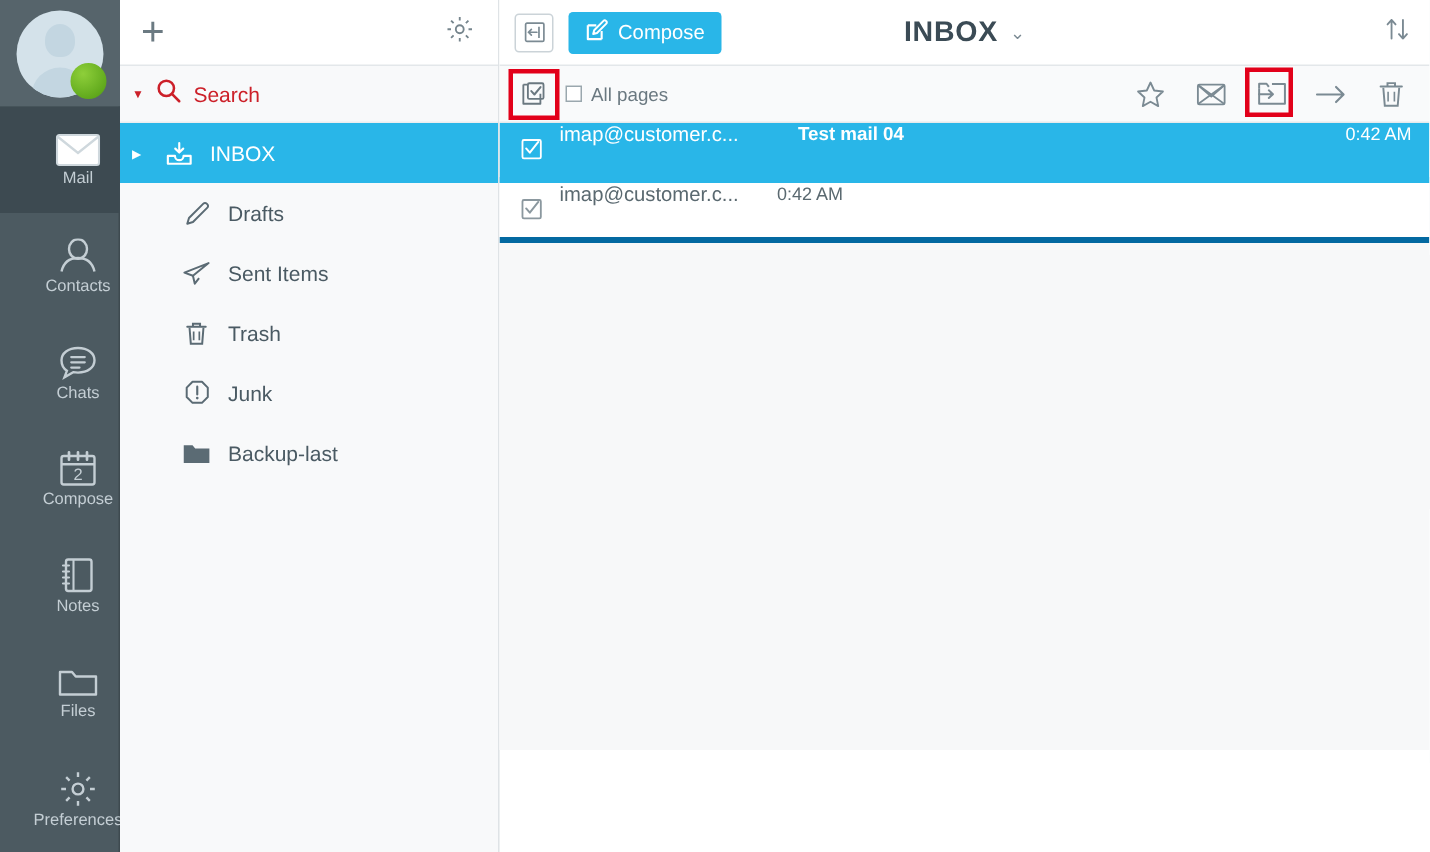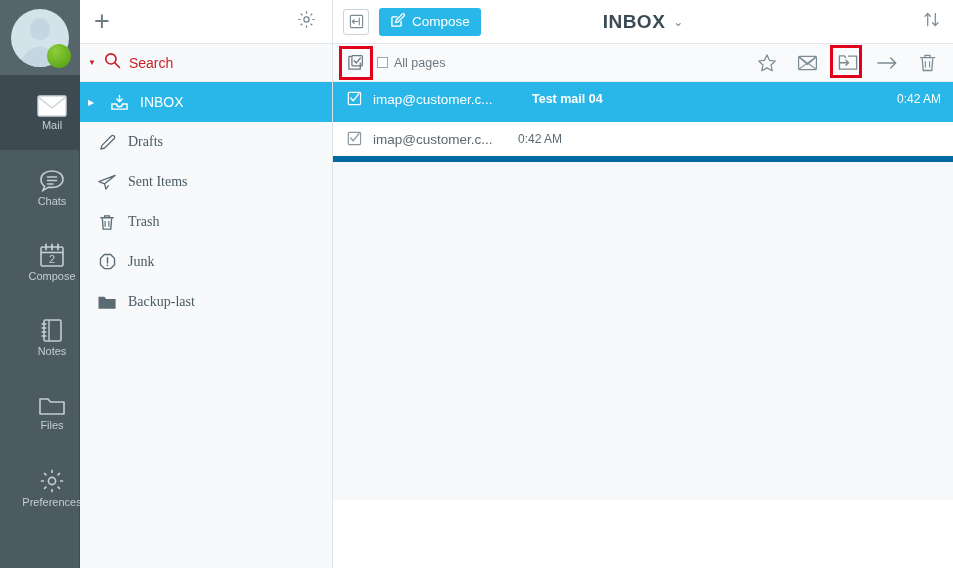--- a/index.html
+++ b/index.html
@@ -80,21 +80,21 @@
   .search-row .caret { font-size: 8px; color:#cc2029; }
   .search-row .txt { font-size: 14px; color:#cc2029; }
   .folder {
     height: 40px; display:flex; align-items:center; gap:10px;
     padding-left: 8px; cursor:pointer; color:#4a5a63; font-size:14px;
   }
   .folder .caret { width:10px; font-size:8px; color:#7e8f99; }
   .folder .ic { width: 22px; display:flex; justify-content:center; }
   .folder.sel { background:#29b6e8; color:#fff; }
   .folder.sel .caret { color:#fff; }
-  .folder.indent { padding-left: 16px; font-family: Liberation Serif, serif; }
+  .folder.indent { padding-left: 40px; }
 
   
   .main { flex:1; height:500px; display:flex; flex-direction:column; background:#f7f8f9; position:relative; }
   .main-top {
     height: 44px; background:#fff; border-bottom:1px solid #e3e7ea;
     display:flex; align-items:center; padding: 0 12px 0 10px;
     position: relative;
   }
   .collapse-btn {
     width: 26px; height: 26px; border:1px solid #cbd3d8; border-radius:3px;
@@ -123,22 +123,22 @@
   .redbox {
     position:absolute; border:3px solid #e2001a; pointer-events:none;
   }
   .allpages { display:flex; align-items:center; gap:6px; font-size:12.5px; color:#6a7880; cursor:pointer; }
   .allpages .box { width:11px; height:11px; border:1.5px solid #9aa7ae; background:#fff; }
   .tb-actions { margin-left:auto; display:flex; align-items:center; gap:16px; }
   .tb-ic { cursor:pointer; color:#7b8a93; display:flex; align-items:center; justify-content:center; width:24px; height:24px;}
 
   .mail-list { flex:1; overflow:hidden; background:#f7f8f9; border-left:0; }
   .mail-row {
-    height:40px; display:flex; align-items:center; gap: 0;
-    padding-left: 14px; border-bottom:6px solid #0369a1; font-size:13px;
+    height:40px; display:flex; gap: 0;
+    padding-left: 14px; border-bottom:4px solid #0369a1; font-size:13px;
     cursor:pointer; background:#fff; color:#5a6970;
   }
   .mail-row.sel { background:#29b6e8; color:#fff; border-bottom-color:#29b6e8; }
   .mail-row .chk { width:26px; display:flex; align-items:center; }
   .mail-row .from { width: 145px; font-size:13.5px; white-space:nowrap; overflow:hidden; }
   .mail-row .subj { flex:1; font-size:12.5px; font-weight:bold; color:#8b989f;}
   .mail-row.sel .subj { color:#fff;margin-left:14px; }
   .mail-row .time { font-size:12px; padding-right:12px; white-space:nowrap; }
   .mail-row.sel .time { color:#fff; }
 </style>
@@ -161,20 +161,29 @@
     <div class="rail-item active">
       <span>
         <svg width="30" height="22" viewBox="0 0 30 22">
             <rect x="1" y="1" width="28" height="20" rx="1.5" fill="#fff" stroke="#cfd8dd" stroke-width="1.4"></rect>
             <path d="M1.5 2.2 L15 13 L28.5 2.2" fill="none" stroke="#cfd8dd" stroke-width="1.6"></path>
           </svg>
       </span>
       <span class="lbl">Mail</span>
     </div>
 
+    <div class="rail-item">
+      <span>
+        <svg width="28" height="24" viewBox="0 0 28 24">
+            <ellipse cx="14" cy="7" rx="6" ry="6.5" fill="none" stroke="#c4ced4" stroke-width="1.6"></ellipse>
+            <path d="M3 22c1.5-6.5 6-9 11-9s9.5 2.5 11 9" fill="none" stroke="#c4ced4" stroke-width="1.6"></path>
+          </svg>
+      </span>
+      <span class="lbl">Contacts</span>
+    </div>
 
     <div class="rail-item">
       <span>
         <svg width="28" height="24" viewBox="0 0 28 24">
             <path d="M14 2c6.6 0 11 3.6 11 8.2 0 4.6-4.4 8.2-11 8.2-1.1 0-2.2-.1-3.2-.3L5 21.5l1.6-4.3C4.3 15.7 3 13.2 3 10.2 3 5.6 7.4 2 14 2z" fill="none" stroke="#c4ced4" stroke-width="1.6"></path>
             <path d="M9.5 8h9M9.5 11.5h9M9.5 15h5.5" stroke="#c4ced4" stroke-width="1.5" stroke-linecap="round"></path>
           </svg>
       </span>
       <span class="lbl">Chats</span>
     </div>

